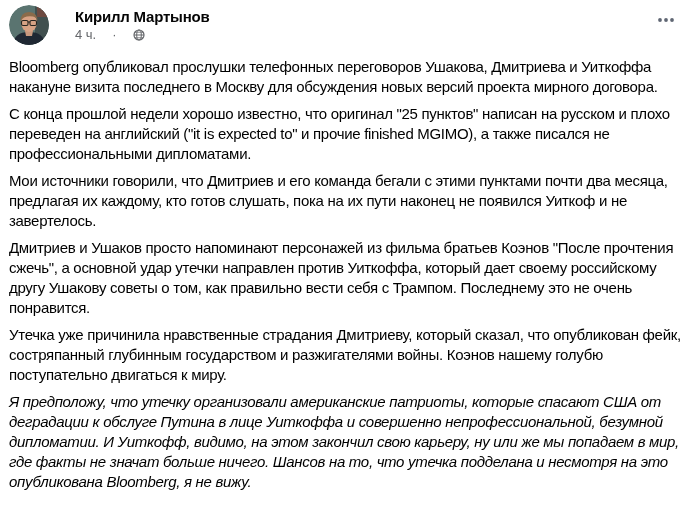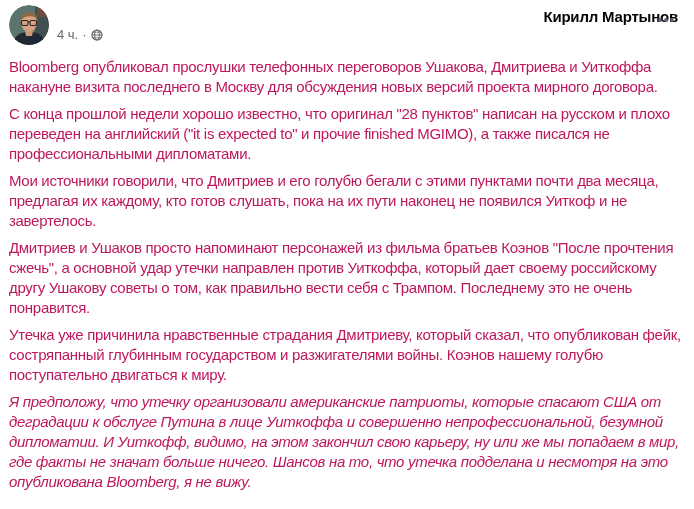--- a/index.html
+++ b/index.html
@@ -7,55 +7,55 @@
   body {
     width: 694px; height: 509px;
     background: #ffffff;
     font-family: "Liberation Sans", "DejaVu Sans", sans-serif;
     color: #050505;
     overflow: hidden;
   }
   .post { width: 694px; height: 509px; background: #fff; position: relative; }
 
   
-  .header { position: relative; height: 45px; padding: 5px 16px 0 8px; text-align: right; }
+  .header { position: relative; height: 45px; padding: 5px 16px 0 26px; }
   .avatar {
     position: absolute; left: 9px; top: 5px;
     width: 40px; height: 40px; border-radius: 50%;
     overflow: hidden; cursor: pointer;
   }
   .avatar svg { display: block; }
   .header-text { margin-left: 49px; padding-top: 2px; }
   .author-name {
     font-size: 15px; font-weight: 700; line-height: 19px;
     color: #050505; letter-spacing: -0.2px; cursor: pointer;
     display: inline-block;
   }
   .meta {
-    display: flex; align-items: center; gap: 4px;
+    display: flex; align-items: center; gap: 16px;
     font-size: 13px; color: #65676b; line-height: 16px; margin-top: 1px;
   }
   .meta .timestamp { cursor: pointer; }
   .meta .dot { font-weight: 400; }
   .globe { display: inline-block; width: 12px; height: 12px; }
 
   .more-button {
     position: absolute; right: 10px; top: 2px;
     width: 36px; height: 36px; border: none; background: transparent;
     border-radius: 50%; cursor: pointer;
     display: flex; align-items: center; justify-content: center;
   }
 
   
   .content { padding: 12px 8px 0 9px; }
   .content p {
     margin: 0 0 7px 0;
     font-size: 15px; line-height: 20px;
     letter-spacing: -0.3px;
-    color: #be185d;
+    color: #000000;
     white-space: normal;
   }
   .content p:last-child { margin-bottom: 0; font-style: italic; }
 </style>
 </head>
 <body>
 
 <div class="post">
 
   <div class="header">
@@ -104,20 +104,20 @@
         <circle cx="4" cy="10" r="1.9" fill="#5f6673"></circle>
         <circle cx="10" cy="10" r="1.9" fill="#5f6673"></circle>
         <circle cx="16" cy="10" r="1.9" fill="#5f6673"></circle>
       </svg>
     </button>
 
   </div>
 
   <div class="content">
     <p>Bloomberg опубликовал прослушки телефонных переговоров Ушакова, Дмитриева и Уиткоффа накануне визита последнего в Москву для обсуждения новых версий проекта мирного договора.</p>
-    <p>С конца прошлой недели хорошо известно, что оригинал "28 пунктов" написан на русском и плохо переведен на английский ("it is expected to" и прочие finished MGIMO), а также писался не профессиональными дипломатами.</p>
-    <p>Мои источники говорили, что Дмитриев и его голубю бегали с этими пунктами почти два месяца, предлагая их каждому, кто готов слушать, пока на их пути наконец не появился Уиткоф и не завертелось.</p>
+    <p>С конца прошлой недели хорошо известно, что оригинал "25 пунктов" написан на русском и плохо переведен на английский ("it is expected to" и прочие finished MGIMO), а также писался не профессиональными дипломатами.</p>
+    <p>Мои источники говорили, что Дмитриев и его команда бегали с этими пунктами почти два месяца, предлагая их каждому, кто готов слушать, пока на их пути наконец не появился Уиткоф и не завертелось.</p>
     <p>Дмитриев и Ушаков просто напоминают персонажей из фильма братьев Коэнов "После прочтения сжечь", а основной удар утечки направлен против Уиткоффа, который дает своему российскому другу Ушакову советы о том, как правильно вести себя с Трампом. Последнему это не очень понравится.</p>
     <p>Утечка уже причинила нравственные страдания Дмитриеву, который сказал, что опубликован фейк, состряпанный глубинным государством и разжигателями войны. Коэнов нашему голубю поступательно двигаться к миру.</p>
     <p>Я предположу, что утечку организовали американские патриоты, которые спасают США от деградации к обслуге Путина в лице Уиткоффа и совершенно непрофессиональной, безумной дипломатии. И Уиткофф, видимо, на этом закончил свою карьеру, ну или же мы попадаем в мир, где факты не значат больше ничего. Шансов на то, что утечка подделана и несмотря на это опубликована Bloomberg, я не вижу.</p>
   </div>
 
 </div>
 
 </body></html>

